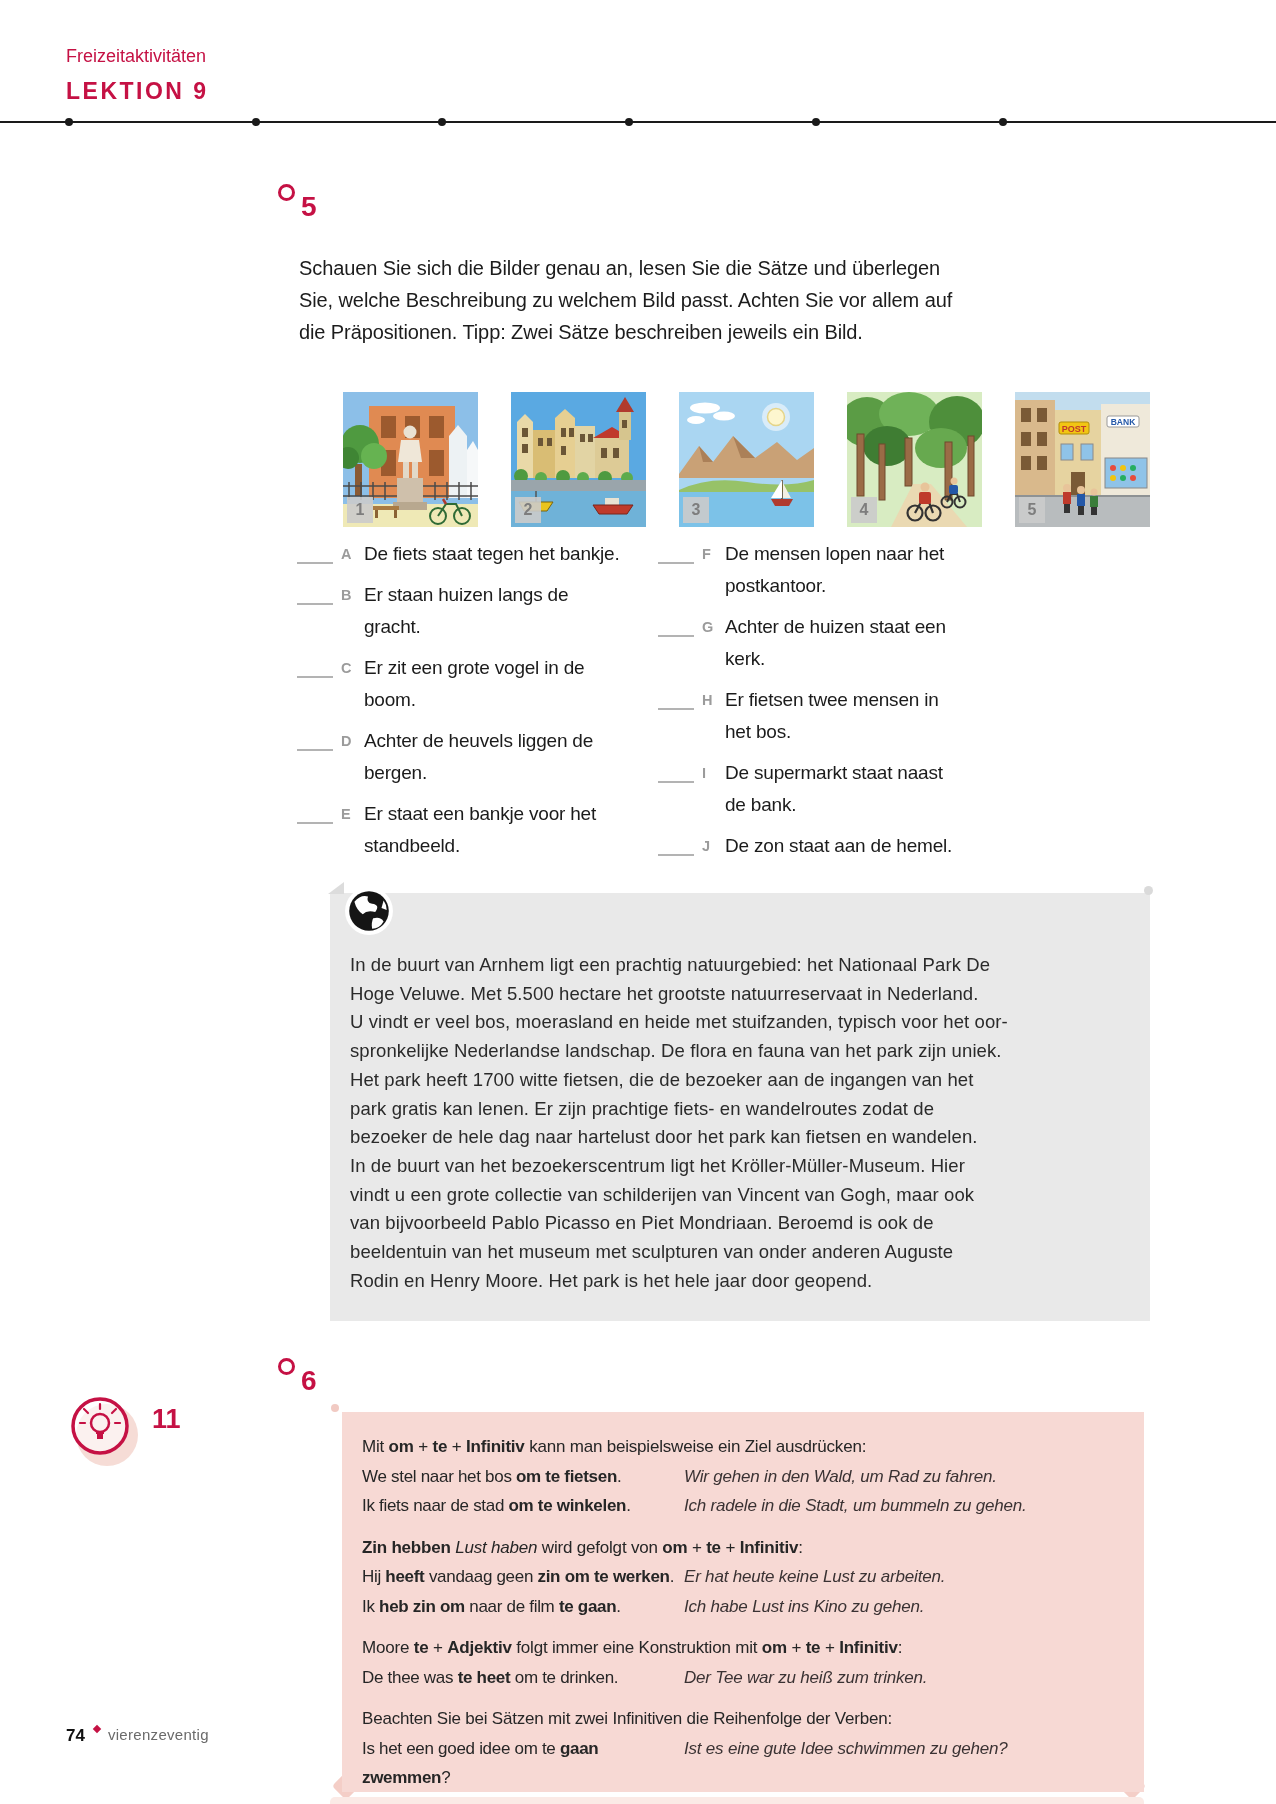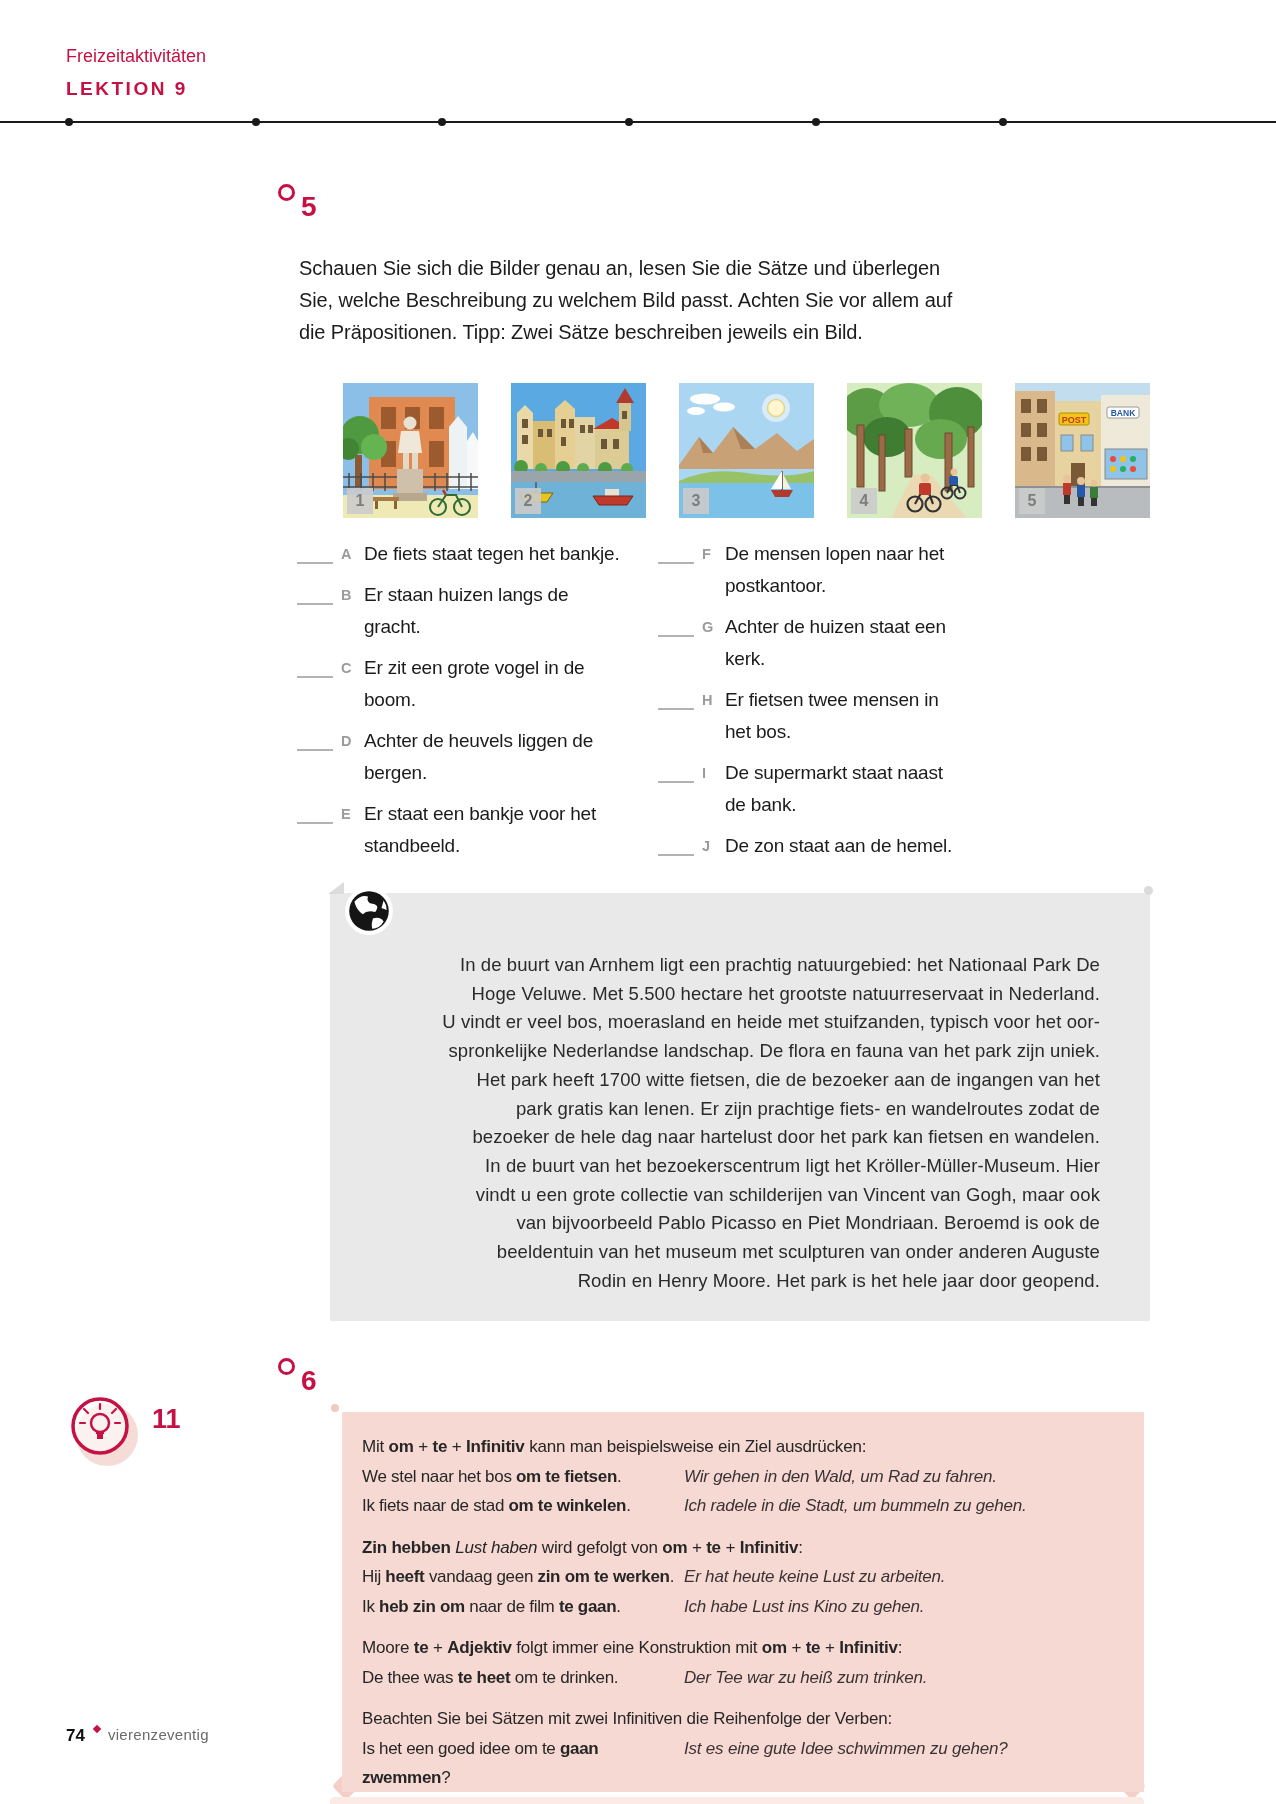--- a/index.html
+++ b/index.html
@@ -2,35 +2,35 @@
 <html><head>
 <meta charset="utf-8">
 <style>
   html,body{margin:0;padding:0;background:#fff;}
   .page{position:relative;width:1276px;height:1804px;background:#fff;overflow:hidden;
         font-family:"Liberation Sans",sans-serif;color:#1d1d1d;}
   .abs{position:absolute;}
 
   
   .hdr-sub{left:66px;top:46px;font-size:18px;color:#c51144;}
-  .hdr-title{left:66px;top:78px;font-size:19px;font-weight:bold;letter-spacing:2.5px;color:#c51144;}
+  .hdr-title{left:66px;top:78px;font-size:23px;font-weight:bold;letter-spacing:2.5px;color:#c51144;}
   .rule{left:0;top:121px;width:1276px;height:2px;background:#1a1a1a;}
   .rdot{top:117.5px;width:8px;height:8px;border-radius:50%;background:#1a1a1a;}
 
   
   .exmark{display:flex;align-items:flex-start;}
   .exring{width:11px;height:11px;border:3.5px solid #c51144;border-radius:50%;background:#fff;}
   .exnum{font-size:28px;font-weight:bold;color:#c51144;line-height:1;margin:9px 0 0 6px;}
 
   .instructions{left:299px;top:252px;width:750px;font-size:20px;line-height:32px;
                 white-space:pre-line;letter-spacing:-0.1px;color:#1c1c1c;}
 
   
   .imgrow{left:343px;top:383px;display:flex;gap:33px;}
-  .imgcell{position:relative;width:135px;height:135px;overflow:hidden;background:#fef9c3;}
+  .imgcell{position:relative;width:135px;height:135px;overflow:hidden;background:#fef9c3;margin-top:9px;}
   .imgcell svg{display:block;width:135px;height:135px;}
   .badge{position:absolute;left:4px;bottom:4px;width:26px;height:26px;background:rgba(203,203,203,.9);
          display:flex;align-items:center;justify-content:center;
          font-size:16px;font-weight:bold;color:#7d7d7d;}
 
   
   .col{width:360px;}
   .col-left{left:297px;top:538px;}
   .col-right{left:658px;top:538px;}
   .item{display:flex;margin-bottom:9px;}
@@ -38,21 +38,21 @@
   .letter{flex:0 0 23px;font-size:14.5px;font-weight:bold;color:#9b9b9b;padding-top:8px;}
   .itext{font-size:19px;line-height:32px;letter-spacing:-0.2px;white-space:pre-line;color:#1b1b1b;}
 
   
   .graybox{left:330px;top:893px;width:820px;height:428px;background:#e9e9e9;}
   .gray-fold{position:absolute;left:-2px;top:-11px;width:0;height:0;
              border-left:16px solid transparent;border-bottom:12px solid #dcdcdc;}
   .gray-dot{position:absolute;right:-3px;top:-7px;width:9px;height:9px;border-radius:50%;background:#dadada;}
   .globe{position:absolute;left:14px;top:-7px;width:50px;height:50px;}
   .graytext{position:absolute;left:20px;top:58px;width:750px;font-size:18.5px;line-height:28.7px;
-            white-space:pre-line;color:#2a2a2a;letter-spacing:0.1px;text-align:right;}
+            white-space:pre-line;color:#2a2a2a;letter-spacing:0.1px;}
 
   
   .bulbwrap{left:64px;top:1390px;width:90px;height:80px;}
   .bulb-bg{position:absolute;left:12px;top:14px;width:62px;height:62px;border-radius:50%;background:#f6dcd6;}
   .bulbnum{left:152px;top:1404px;font-size:27px;font-weight:bold;color:#c51144;}
 
   
   .pinkfoot{width:20px;height:20px;background:#f4cec7;transform:rotate(45deg);border-radius:4px;}
   .pinkdot{left:331px;top:1404px;width:8px;height:8px;border-radius:50%;background:#f1cac3;}
   .pinkbox{left:342px;top:1412px;width:802px;height:380px;background:#f7d9d4;

